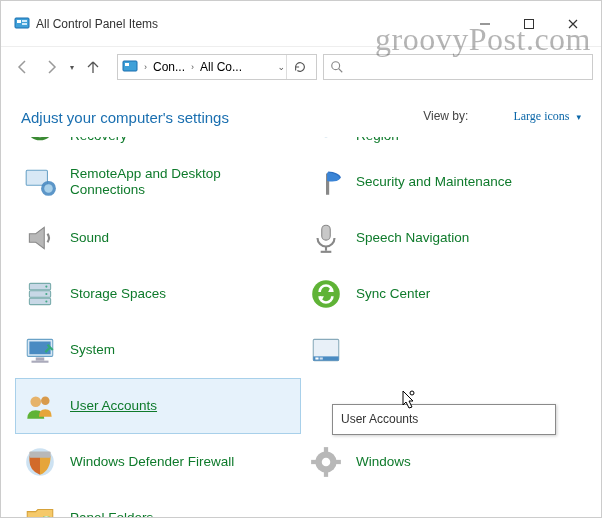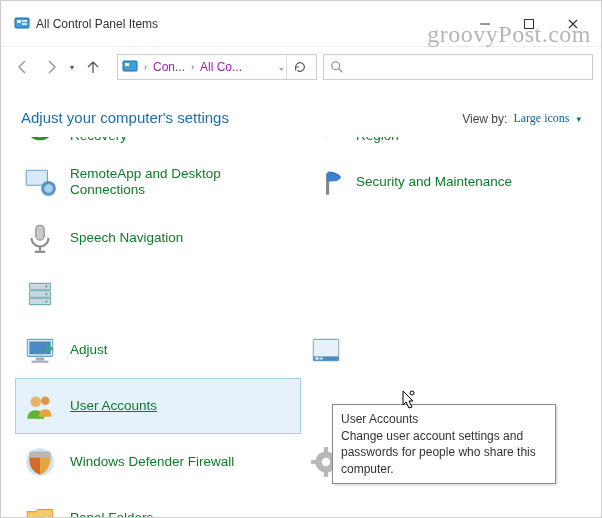--- a/index.html
+++ b/index.html
@@ -58,21 +58,21 @@
     flex: 0 0 200px;
     height: 26px;
     border: 1px solid #ccc;
     margin-left: 10px;
     display: flex; align-items: center;
     padding: 0 4px;
     font-size: 12px;
     overflow: hidden;
   }
   .addr-icon { width: 16px; height: 16px; margin-right: 4px; display:inline-flex;align-items:center;justify-content:center;}
-  .addr-seg { padding: 0 4px; color: #a21caf; white-space: nowrap; }
+  .addr-seg { padding: 0 4px; color: #000000; white-space: nowrap; }
   .addr-chev { font-size: 9px; color: #555; padding: 0 2px; }
   .addr-refresh {
     width: 26px; height: 24px;
     display: flex; align-items: center; justify-content: center;
     margin-left: -1px;
     border-left: 1px solid #ddd;
     color: #555;
   }
   .searchbox {
     flex: 1;
@@ -81,29 +81,30 @@
     margin-left: 6px;
     display: flex; align-items: center;
     padding: 0 6px;
     color: #888;
     background: #fff;
     min-width: 0;
   }
   .search-icon { margin-right: 6px; color: #888; }
   
   .settingsbar {
-    display: flex; align-items: flex-end;
+    display: flex; align-items: flex-start;
     padding: 22px 20px 10px 20px;
+    gap: 31px;
   }
   .heading {
     color: #1a6fb0;
     font-size: 15px;
   }
   .settingsbar .spacer { flex: 1; }
-  .viewby-label { color: #444; margin-right: 6px; }
+  .viewby-label { color: #444; margin-right: 14px; }
   .viewby-value { color: #0a66a8; font-family: Liberation Serif, serif; }
   .viewby-chev { color: #0a66a8; font-size: 9px; margin-left: 4px; }
   
   .grid {
     padding: 0 14px;
   }
   .row {
     display: flex;
   }
   .cell {
@@ -148,21 +149,21 @@
     color: #333;
     box-shadow: 1px 1px 3px rgba(0,0,0,0.2);
     line-height: 1.35;
   }
   .tooltip-title { margin-bottom: 1px; }
   
   .watermark {
     position: absolute;
     top: 20px; right: 10px;
     font-family: Georgia, "Times New Roman", serif;
-    font-size: 24px;
+    font-size: 32px;
     color: rgba(40,40,40,0.35);
     letter-spacing: 0.5px;
     pointer-events: none;
   }
   
   .cursor {
     position: absolute;
     left: 398px; top: 388px;
     pointer-events: none;
   }
@@ -302,20 +303,29 @@
           </svg>
       </span>
       <span class="item-label">Security and Maintenance</span>
     </div>
   </div>
 
   <div class="row">
     <div class="cell">
       <span class="item-icon">
         <svg width="34" height="34" viewBox="0 0 32 32">
+            <path d="M6 12 L12 12 L20 6 L20 26 L12 20 L6 20 Z" fill="#b8b8b8" stroke="#888"></path>
+            <path d="M23 12 Q26 16 23 20" fill="none" stroke="#888" stroke-width="2"></path>
+          </svg>
+      </span>
+      <span class="item-label">Sound</span>
+    </div>
+    <div class="cell">
+      <span class="item-icon">
+        <svg width="34" height="34" viewBox="0 0 32 32">
             <rect x="12" y="4" width="8" height="14" rx="4" fill="#c8c8c8" stroke="#888"></rect>
             <path d="M8 16 a8 8 0 0 0 16 0" fill="none" stroke="#888" stroke-width="2"></path>
             <rect x="15" y="24" width="2" height="4" fill="#888"></rect>
             <rect x="11" y="28" width="10" height="2" fill="#888"></rect>
           </svg>
       </span>
       <span class="item-label">Speech Navigation</span>
     </div>
   </div>
 
@@ -324,35 +334,46 @@
       <span class="item-icon">
         <svg width="34" height="34" viewBox="0 0 32 32">
             <rect x="6" y="6" width="20" height="6" rx="1" fill="#c8d8e6" stroke="#7aa"></rect>
             <rect x="6" y="13" width="20" height="6" rx="1" fill="#c8d8e6" stroke="#7aa"></rect>
             <rect x="6" y="20" width="20" height="6" rx="1" fill="#c8d8e6" stroke="#7aa"></rect>
             <circle cx="22" cy="9" r="1" fill="#4a8"></circle>
             <circle cx="22" cy="16" r="1" fill="#4a8"></circle>
             <circle cx="22" cy="23" r="1" fill="#4a8"></circle>
           </svg>
       </span>
+      <span class="item-label">Storage Spaces</span>
+    </div>
+    <div class="cell">
+      <span class="item-icon">
+        <svg width="34" height="34" viewBox="0 0 32 32">
+            <circle cx="16" cy="16" r="13" fill="#5fb336"></circle>
+            <path d="M10 14 a6 6 0 0 1 12 0 M22 18 a6 6 0 0 1 -12 0" fill="none" stroke="#fff" stroke-width="2.5"></path>
+            <path d="M20 10 L22 14 L18 14 Z M12 22 L10 18 L14 18 Z" fill="#fff"></path>
+          </svg>
+      </span>
+      <span class="item-label">Sync Center</span>
     </div>
   </div>
 
   <div class="row">
     <div class="cell">
       <span class="item-icon">
         <svg width="34" height="34" viewBox="0 0 32 32">
             <rect x="4" y="6" width="24" height="16" rx="1" fill="#d8e8f5" stroke="#6aa2c7"></rect>
             <rect x="6" y="8" width="20" height="12" fill="#4a8bc2"></rect>
             <rect x="12" y="23" width="8" height="3" fill="#aab"></rect>
             <rect x="8" y="26" width="16" height="2" fill="#aab"></rect>
             <path d="M21 18 L26 13 M23 11 L28 16" stroke="#3a7" stroke-width="2"></path>
           </svg>
       </span>
-      <span class="item-label">Adjust</span>
+      <span class="item-label">System</span>
     </div>
     <div class="cell">
       <span class="item-icon">
         <svg width="34" height="34" viewBox="0 0 32 32">
             <rect x="4" y="6" width="24" height="20" rx="1" fill="#e8f0f8" stroke="#8ab"></rect>
             <rect x="4" y="22" width="24" height="4" fill="#4a8bc2"></rect>
             <rect x="6" y="23" width="3" height="2" fill="#fff"></rect>
             <rect x="10" y="23" width="3" height="2" fill="#cde"></rect>
           </svg>
       </span>
@@ -412,21 +433,20 @@
           </svg>
       </span>
       <span class="item-label">Panel Folders</span>
     </div>
     <div class="cell"></div>
   </div>
 </div>
 
 <div class="tooltip">
   <div class="tooltip-title">User Accounts</div>
-  <div>Change user account settings and passwords for people who share this computer.</div>
 </div>
 
 <div class="cursor">
   <svg width="20" height="24" viewBox="0 0 20 24">
       <path d="M4 2 L4 16 L7 13 L10 19 L13 18 L10 12 L14 12 Z" fill="#fff" stroke="#000" stroke-width="1"></path>
       <circle cx="13" cy="4" r="2" fill="none" stroke="#000" stroke-width="1"></circle>
     </svg>
 </div>
 
 <div class="watermark">groovyPost.com</div>

